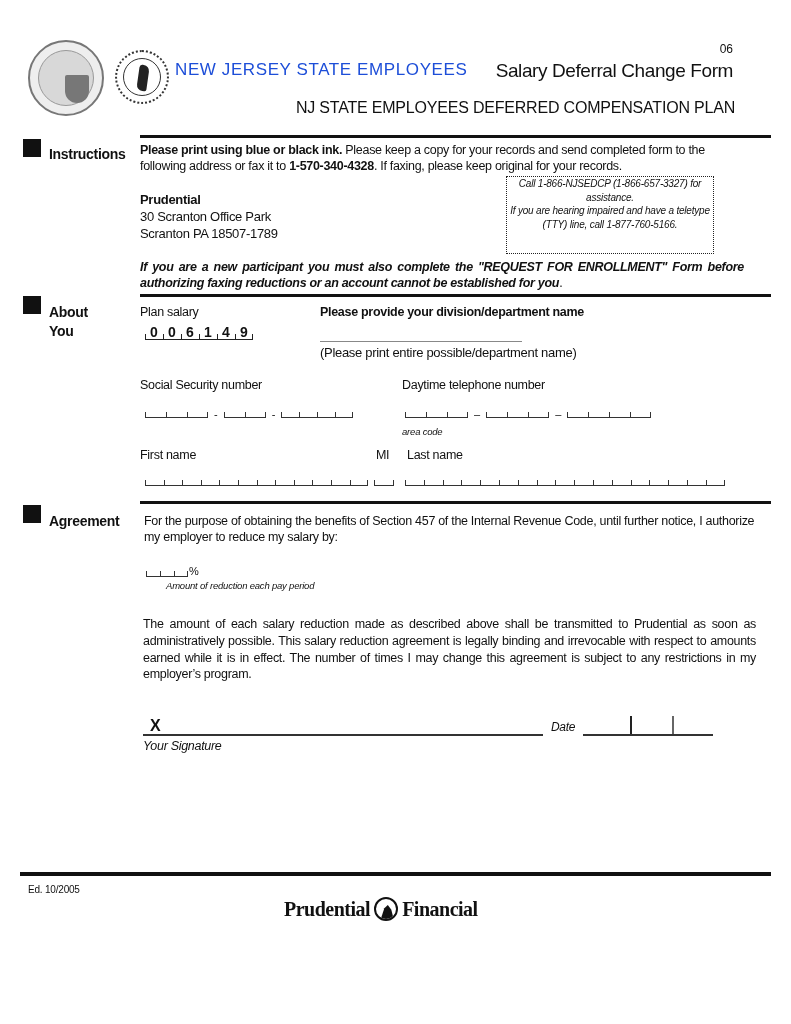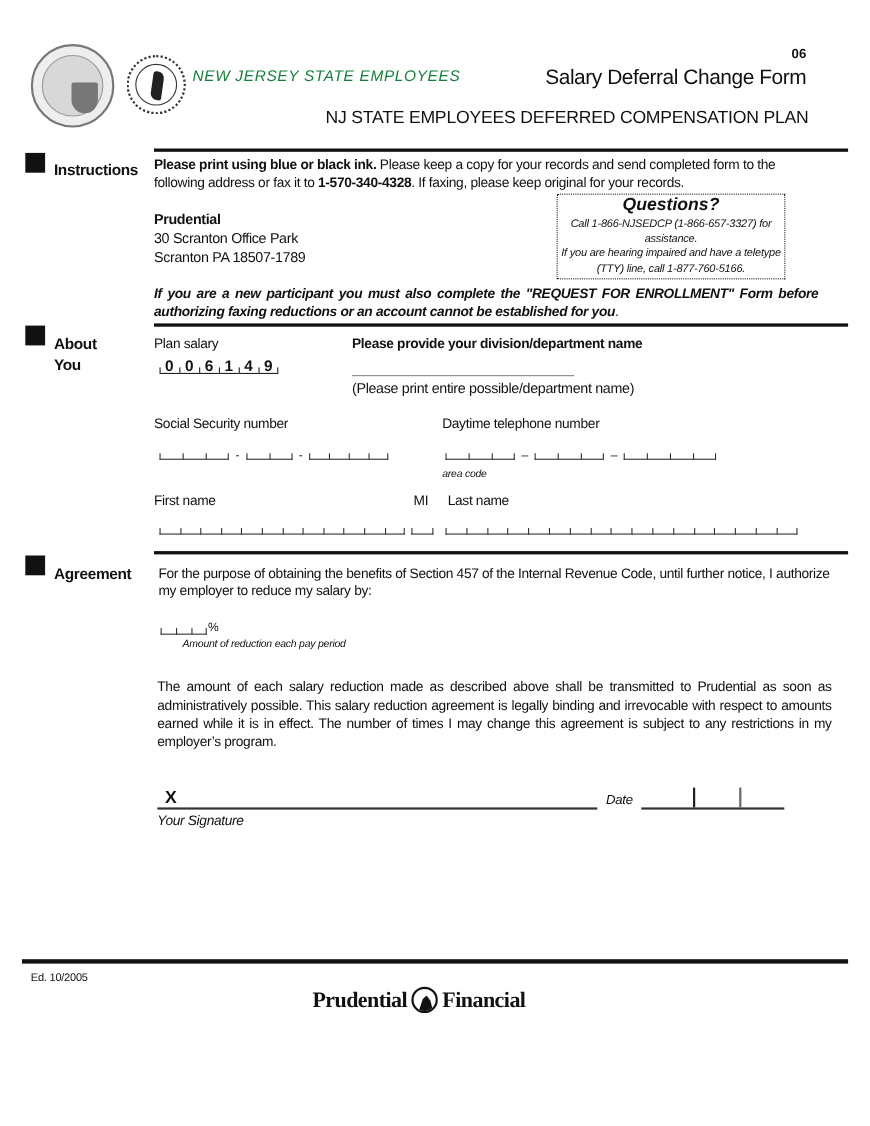--- a/index.html
+++ b/index.html
@@ -4,22 +4,22 @@
 <style>
   * { margin:0; padding:0; box-sizing:border-box; }
   body { width:791px; height:1024px; background:#fff; position:relative; font-family:"Liberation Sans", sans-serif; color:#111; overflow:hidden; }
   .abs { position:absolute; }
   .seal { left:28px; top:40px; width:76px; height:76px; border-radius:50%; background:#eee; border:2px solid #777; }
   .seal-inner { position:absolute; left:8px; top:8px; width:56px; height:56px; border-radius:50%; border:1px solid #999; background:#d8d8d8; }
   .seal-shield { position:absolute; left:26px; top:24px; width:24px; height:28px; background:#777; border-radius:2px 2px 12px 12px; }
   .badge { left:115px; top:50px; width:54px; height:54px; border-radius:50%; border:2px dotted #333; background:#fff; }
   .badge-inner { position:absolute; left:6px; top:6px; width:38px; height:38px; border-radius:50%; border:1px solid #333; }
   .badge-nj { position:absolute; left:14px; top:6px; width:10px; height:26px; background:#222; border-radius:3px 6px 2px 6px; transform:rotate(8deg); }
-  .org-name { left:175px; top:62px; font-size:14px; line-height:15px; color:#15803d; letter-spacing:0.6px;font-style:italic; }
-  .form-num { right:58px; top:42px; font-size:12px; font-weight:bold; }
+  .org-name { left:175px; top:62px; font-size:17px; line-height:15px; color:#1d4ed8; letter-spacing:0.6px; }
+  .form-num { right:58px; top:42px; font-size:12px; font-weight:normal; }
   .form-title { right:58px; top:60px; font-size:19px; font-weight:normal; letter-spacing:-0.4px; }
   .plan-title { right:56px; top:99px; font-size:16px; letter-spacing:-0.2px; }
   .rule { left:140px; right:20px; height:3px; background:#111; }
   .sq { left:23px; width:18px; height:18px; background:#111; }
   .sec-label { left:49px; font-size:14px; font-weight:bold; line-height:19px; letter-spacing:-0.3px; }
   .txt { font-size:12.5px; line-height:16px; letter-spacing:-0.3px; }
   .para { left:140px; width:604px; text-align:justify; }
   .q-box { left:506px; top:176px; width:208px; height:78px; border:1px dotted #222; text-align:center; }
   .q-title { font-size:16px; font-weight:bold; font-style:italic; line-height:20px; }
   .q-body { font-size:10px; font-style:italic; line-height:13.5px; letter-spacing:-0.2px; }
@@ -70,21 +70,20 @@
   <span>following address or fax it to </span><b>1-570-340-4328</b><span>. If faxing, please keep original for your records.</span>
 </div>
 
 <div class="abs txt" style="left:140px; top:191px; line-height:17px; font-size:13px;">
   <div style="font-weight:bold;">Prudential</div>
   <div>30 Scranton Office Park</div>
   <div>Scranton PA  18507-1789</div>
 </div>
 
 <div class="abs q-box">
-  <div class="q-title">Questions?</div>
   <div class="q-body">Call 1-866-NJSEDCP (1-866-657-3327) for</div>
   <div class="q-body">assistance.</div>
   <div class="q-body">If you are hearing impaired and have a teletype</div>
   <div class="q-body">(TTY) line, call 1-877-760-5166.</div>
 </div>
 
 <div class="abs para txt" style="top:259px; font-weight:bold; font-style:italic; font-size:12.5px;">
   <span>If you are a new participant you must also complete the "REQUEST FOR ENROLLMENT" Form before authorizing faxing reductions or an account cannot be established for you</span><span style="font-weight:normal;font-style:normal;">.</span>
 </div>
 

